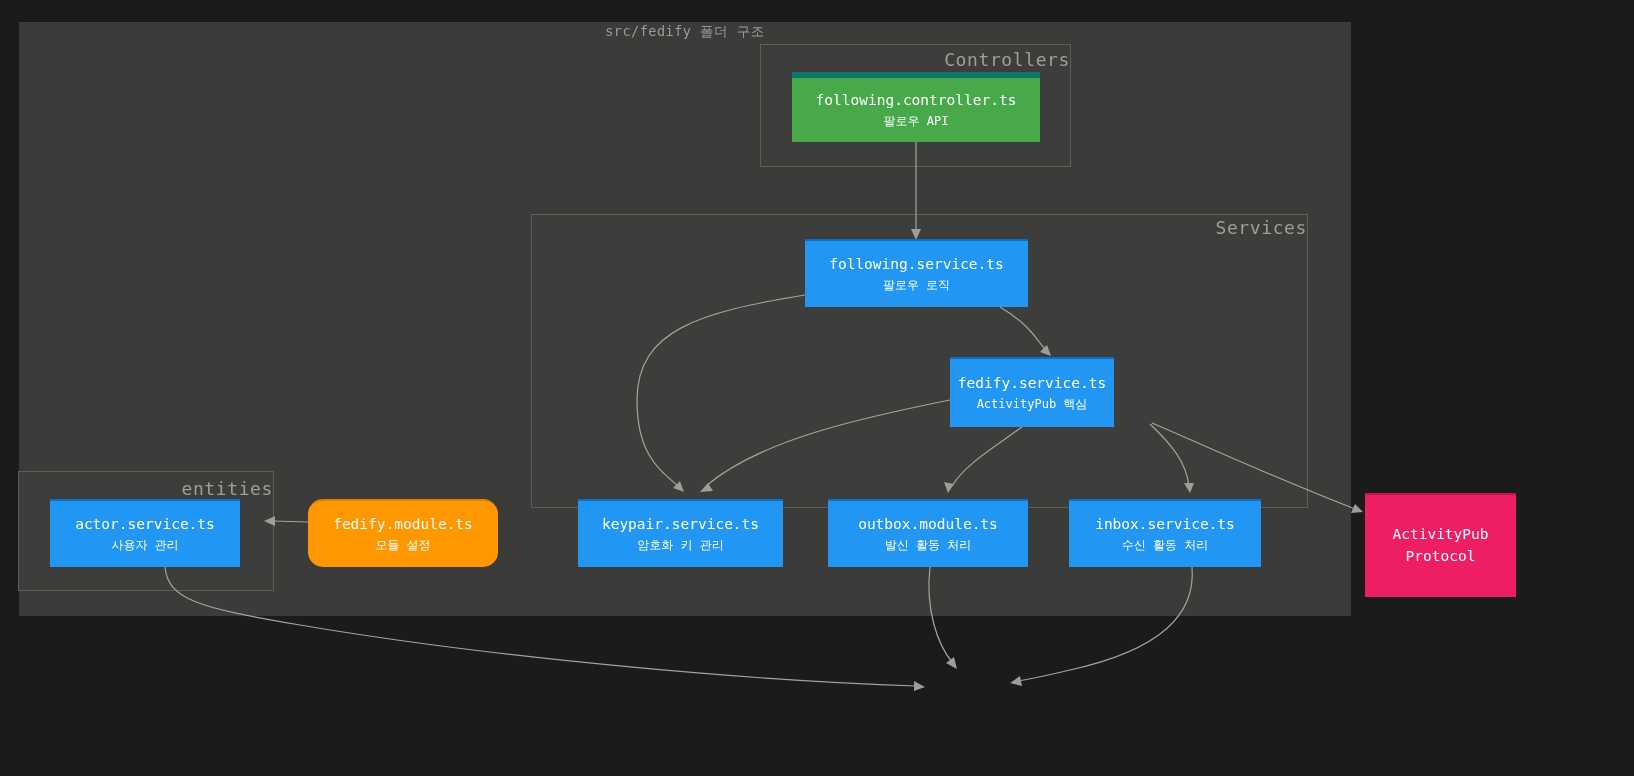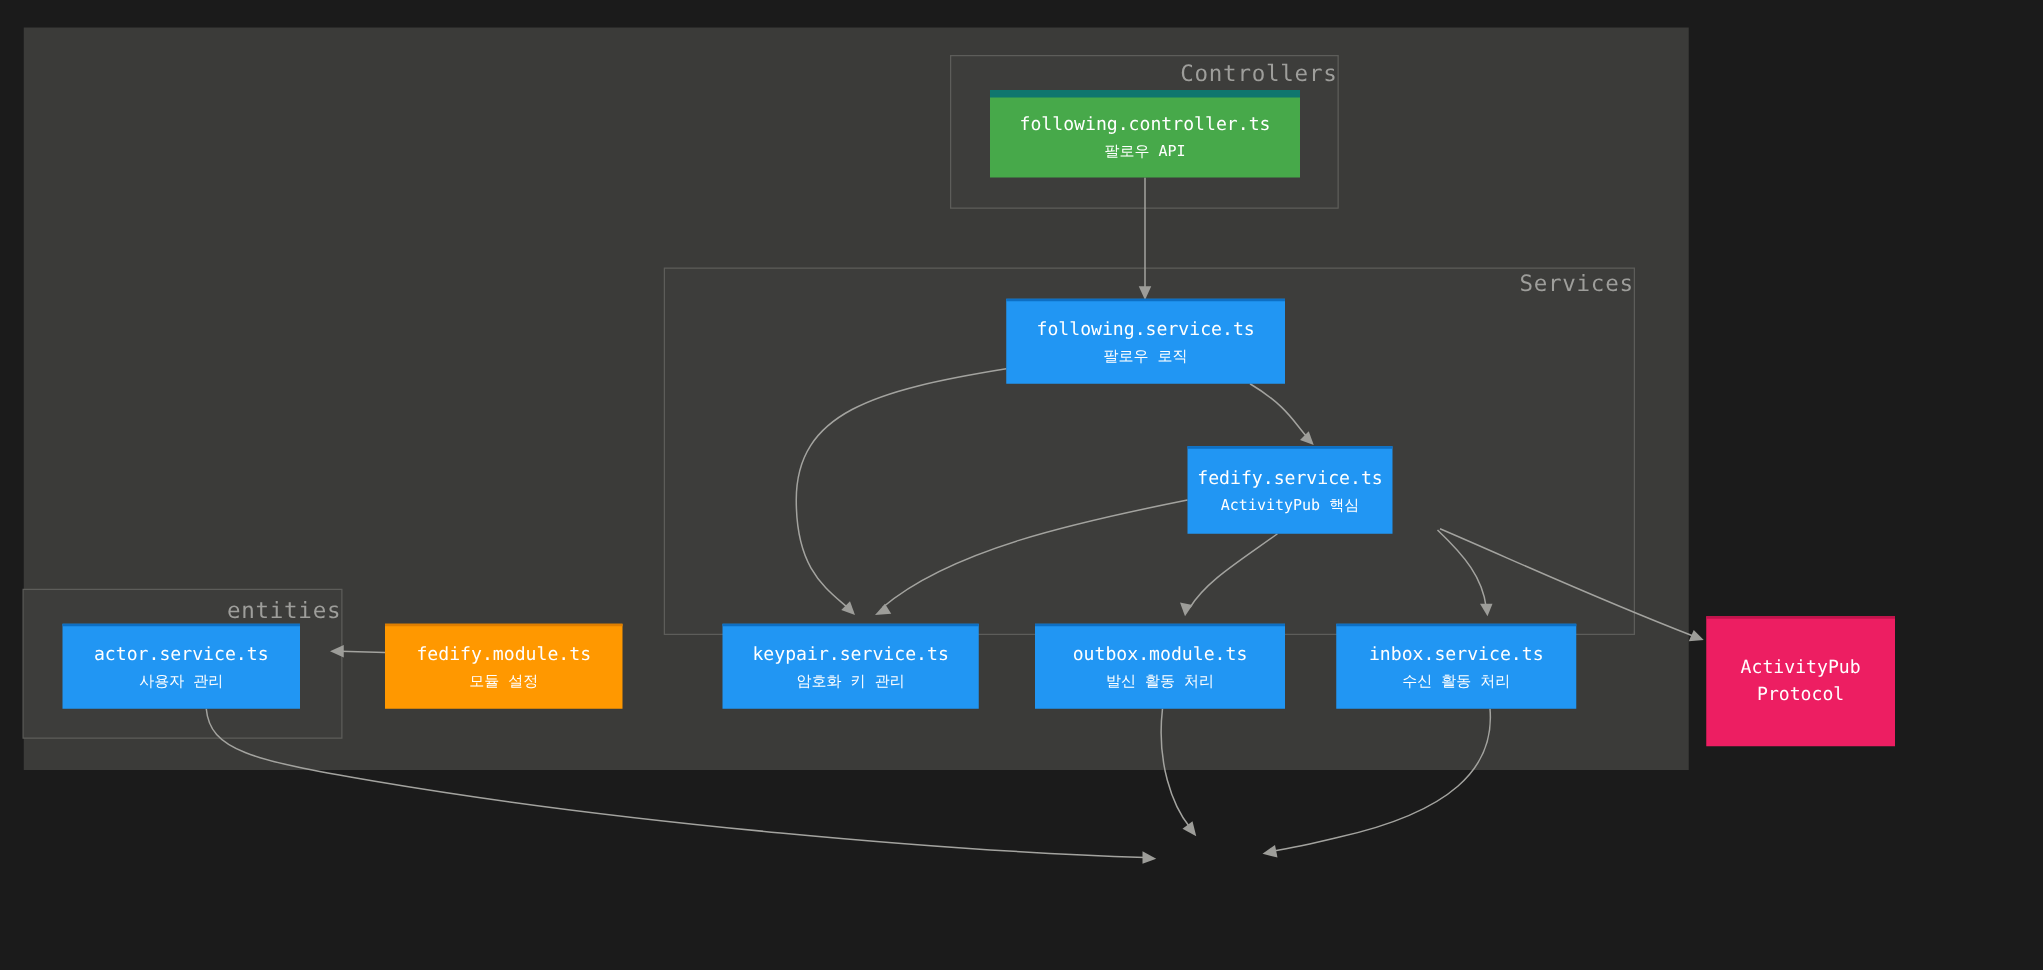--- a/index.html
+++ b/index.html
@@ -74,21 +74,21 @@
 
   .n-green  { background: #47a94a; border-top: 6px solid #0f766e; }
   .n-blue   { background: #2196f3; border-top: 2px solid #0d6fc4; }
   .n-orange { background: #ff9800; border-top: 2px solid #e07f00; }
   .n-pink   { background: #ed1e62; border-top: 2px solid #c2134c; }
 
   #n-controller { left: 792px; top: 72px;  width: 248px; height: 70px; }
   #n-following  { left: 805px; top: 239px; width: 223px; height: 68px; }
   #n-fedifysvc  { left: 950px; top: 357px; width: 164px; height: 70px; }
   #n-actor      { left: 50px;  top: 499px; width: 190px; height: 68px; }
-  #n-module     { left: 308px; top: 499px; width: 190px; height: 68px; }
+  #n-module     { left: 308px; top: 499px; width: 190px; height: 68px; border-radius: 15px; }
   #n-keypair    { left: 578px; top: 499px; width: 205px; height: 68px; }
   #n-outbox     { left: 828px; top: 499px; width: 200px; height: 68px; }
   #n-inbox      { left: 1069px;top: 499px; width: 192px; height: 68px; }
   #n-protocol   { left: 1365px;top: 493px; width: 151px; height: 104px; }
 
   
   #n-database {
     position: absolute;
     left: 925px;
     top: 655px;
@@ -157,20 +157,21 @@
   #edges path { fill: none; stroke: #a3a39f; stroke-width: 1.2; }
   #edges polygon { fill: #9d9d99; }
 </style>
 </head>
 <body>
 
 <div id="stage">
 
   <div class="panel"></div>
 
+  <div id="diagram-title">src/fedify 폴더 구조</div>
 
   <div class="subgraph" id="sg-controllers">
     <div class="subgraph-label">Controllers</div>
   </div>
 
   <div class="subgraph" id="sg-services">
     <div class="subgraph-label">Services</div>
   </div>
 
   <div class="subgraph" id="sg-entities">

